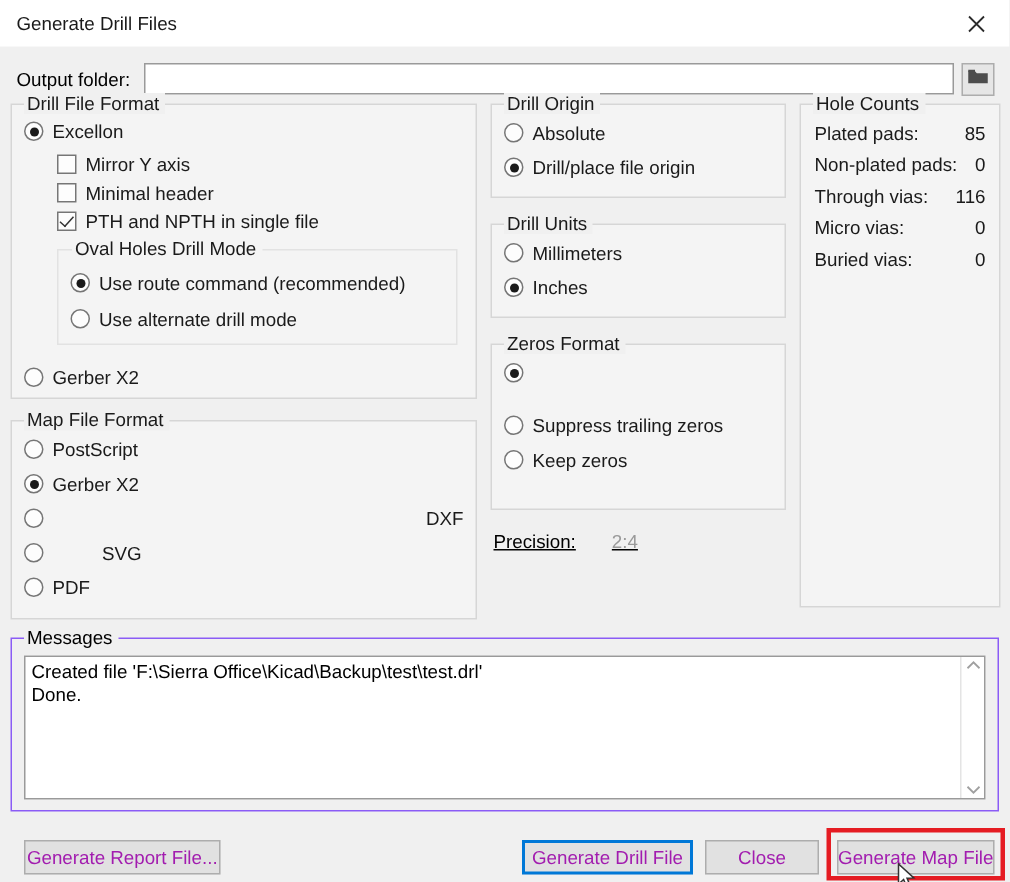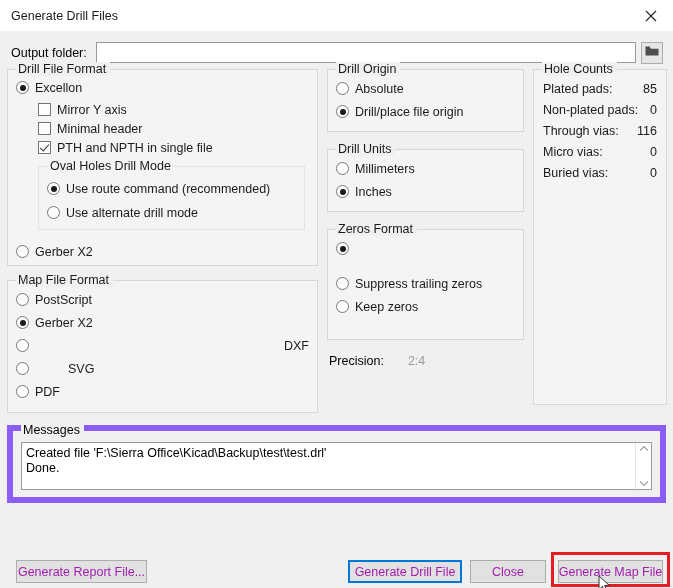--- a/index.html
+++ b/index.html
@@ -198,34 +198,35 @@
     color: #1a1a1a;
   }
   .hc-val { color: #1a1a1a; }
 
   .precision-row {
     display: flex;
     align-items: center;
     margin-top: 14px;
     padding-left: 2px;
     font-size: 12.5px;
+    text-decoration: underline;
   }
   .precision-val {
     color: #9a9a9a;
     margin-left: 24px;
   }
 
   
   .msg-group {
     position: absolute;
     left: 7px;
     top: 425px;
     width: 659px;
-    height: 78px;
-    border: 6px solid #8b5cf6;
+    height: 116px;
+    border: 1px solid #8b5cf6;
     background: #f0f0f0;
     box-sizing: border-box;
   }
   .msg-title {
     position: absolute;
     top: -8px;
     left: 8px;
     background: #f0f0f0;
     padding: 0 4px 0 2px;
     font-size: 12.5px;

